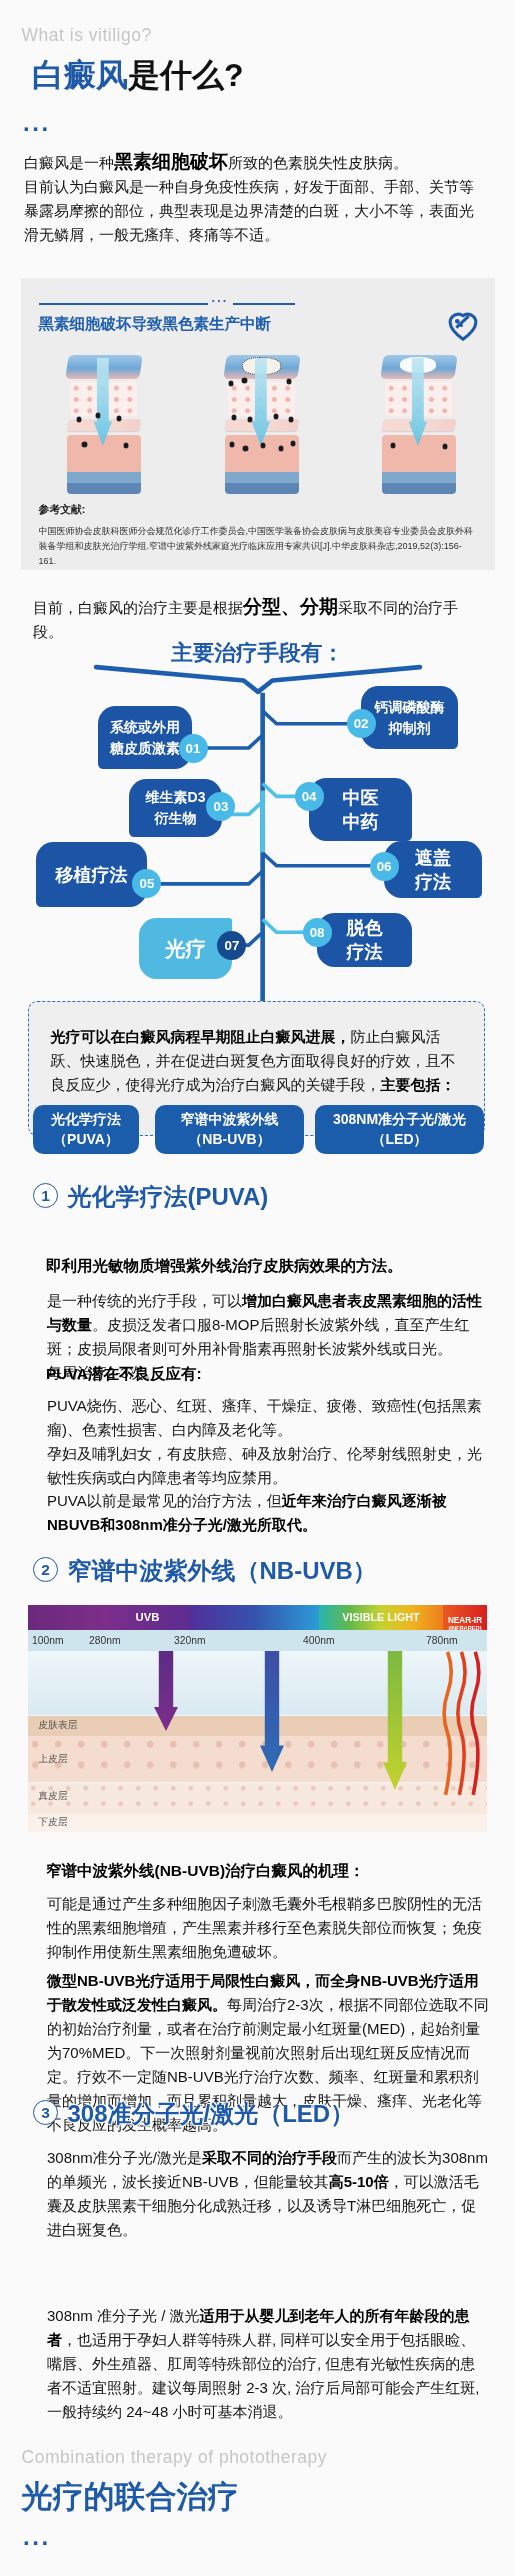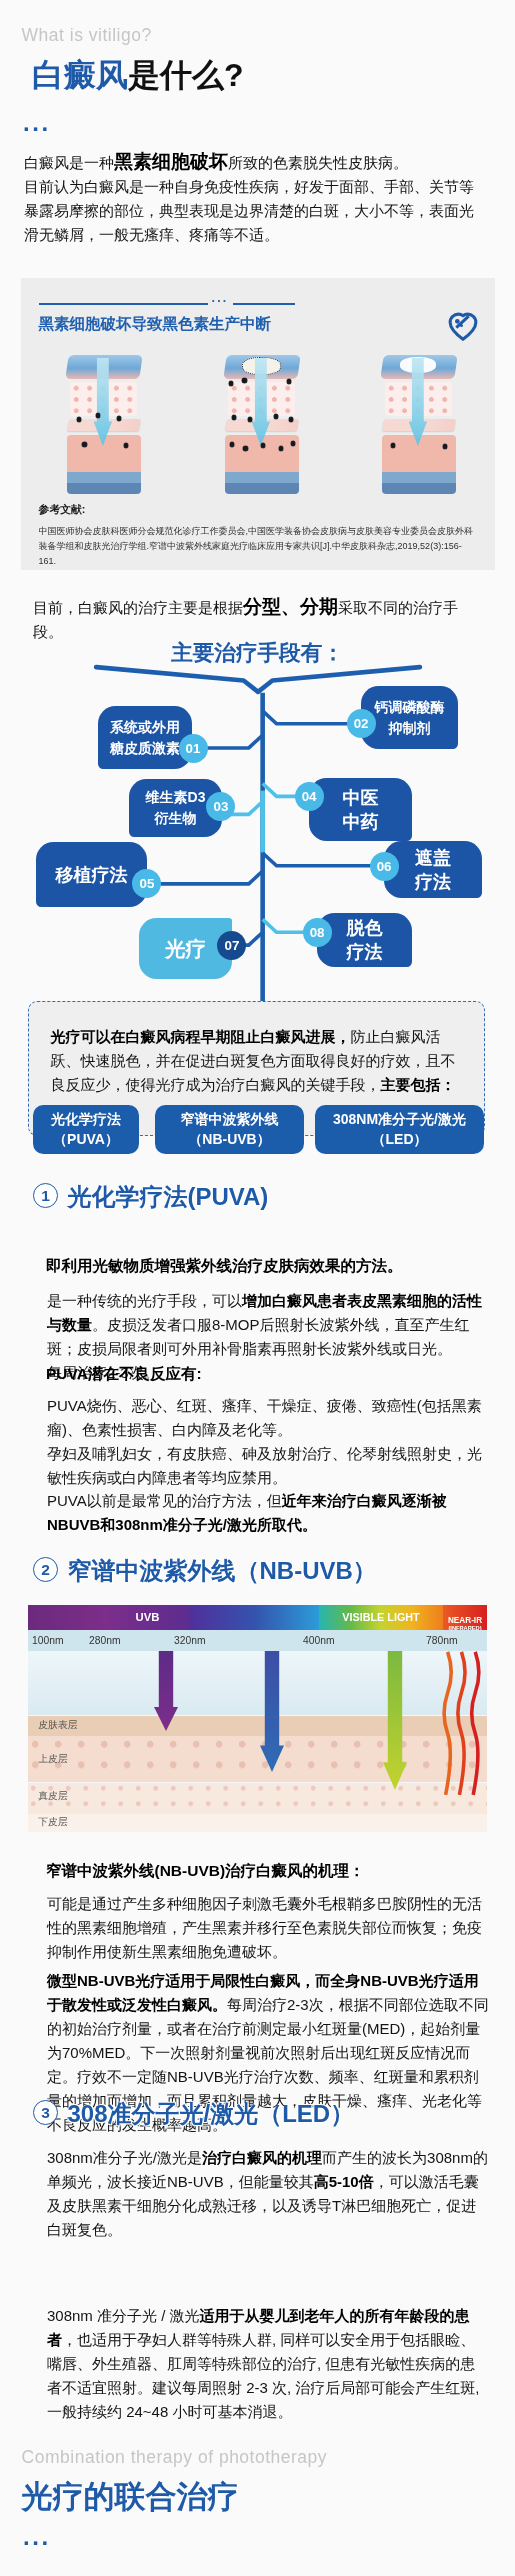--- a/index.html
+++ b/index.html
@@ -275,21 +275,21 @@
   <div class="abs body" style="left:47px;top:1892px;width:442px;">可能是通过产生多种细胞因子刺激毛囊外毛根鞘多巴胺阴性的无活性的黑素细胞增殖，产生黑素并移行至色素脱失部位而恢复；免疫抑制作用使新生黑素细胞免遭破坏。</div>
   <div class="abs body" style="left:47px;top:1969px;width:442px;">
     <b>微型NB-UVB光疗适用于局限性白癜风，而全身NB-UVB光疗适用于散发性或泛发性白癜风。</b><span>每周治疗2-3次，根据不同部位选取不同的初始治疗剂量，或者在治疗前测定最小红斑量(MED)，起始剂量为70%MED。下一次照射剂量视前次照射后出现红斑反应情况而定。疗效不一定随NB-UVB光疗治疗次数、频率、红斑量和累积剂量的增加而增加，而且累积剂量越大，皮肤干燥、瘙痒、光老化等不良反应的发生概率越高。</span>
   </div>
 
   <div class="abs" style="left:33px;top:2098px;">
     <span class="secnum">3</span>
     <span class="sechead">308准分子光/激光（LED）</span>
   </div>
   <div class="abs body" style="left:47px;top:2146px;width:442px;">
-    <span>308nm准分子光/激光是</span><b>治疗白癜风的机理</b><span>而产生的波长为308nm的单频光，波长接近NB-UVB，但能量较其</span><b>高5-10倍</b><span>，可以激活毛囊及皮肤黑素干细胞分化成熟迁移，以及诱导T淋巴细胞死亡，促进白斑复色。</span>
+    <span>308nm准分子光/激光是</span><b>采取不同的治疗手段</b><span>而产生的波长为308nm的单频光，波长接近NB-UVB，但能量较其</span><b>高5-10倍</b><span>，可以激活毛囊及皮肤黑素干细胞分化成熟迁移，以及诱导T淋巴细胞死亡，促进白斑复色。</span>
   </div>
   <div class="abs body" style="left:47px;top:2304px;width:442px;">
     <span>308nm 准分子光 / 激光</span><b>适用于从婴儿到老年人的所有年龄段的患者</b><span>，也适用于孕妇人群等特殊人群, 同样可以安全用于包括眼睑、嘴唇、外生殖器、肛周等特殊部位的治疗, 但患有光敏性疾病的患者不适宜照射。建议每周照射 2-3 次, 治疗后局部可能会产生红斑, 一般持续约 24~48 小时可基本消退。</span>
   </div>
 
   <div class="abs eyebrow" style="left:21.6px;top:2447px;">Combination therapy of phototherapy</div>
   <div class="abs" style="left:21.6px;top:2476px;font-size:31px;font-weight:bold;color:#1e5aa8;">光疗的联合治疗</div>
   <div class="abs dots" style="left:23px;top:2532px;">...</div>
 
 </div>

